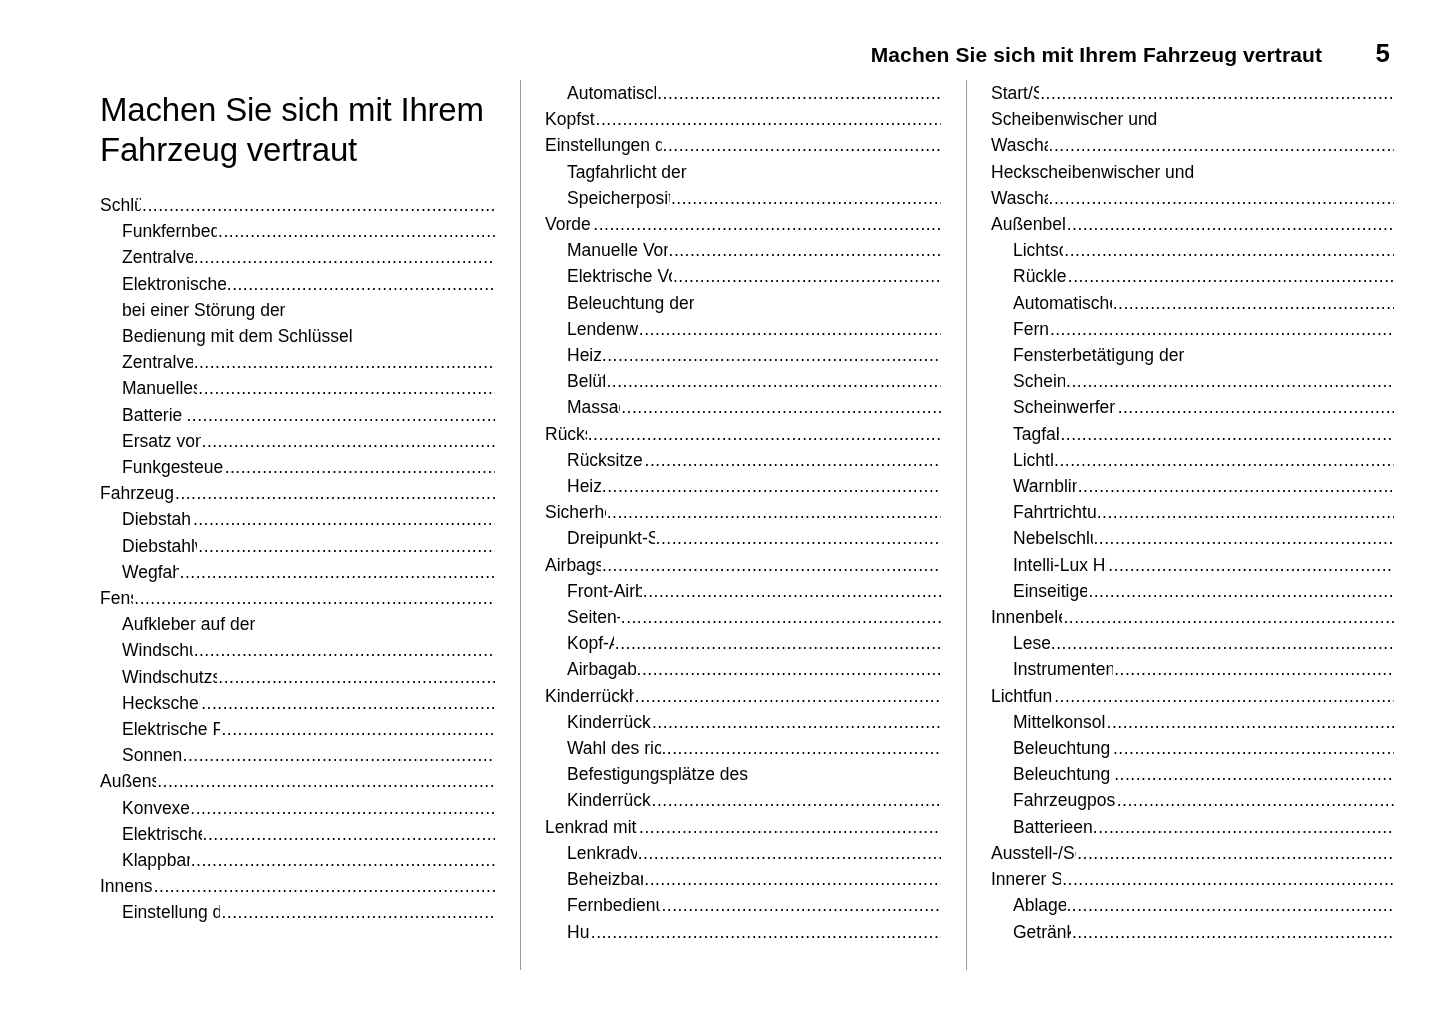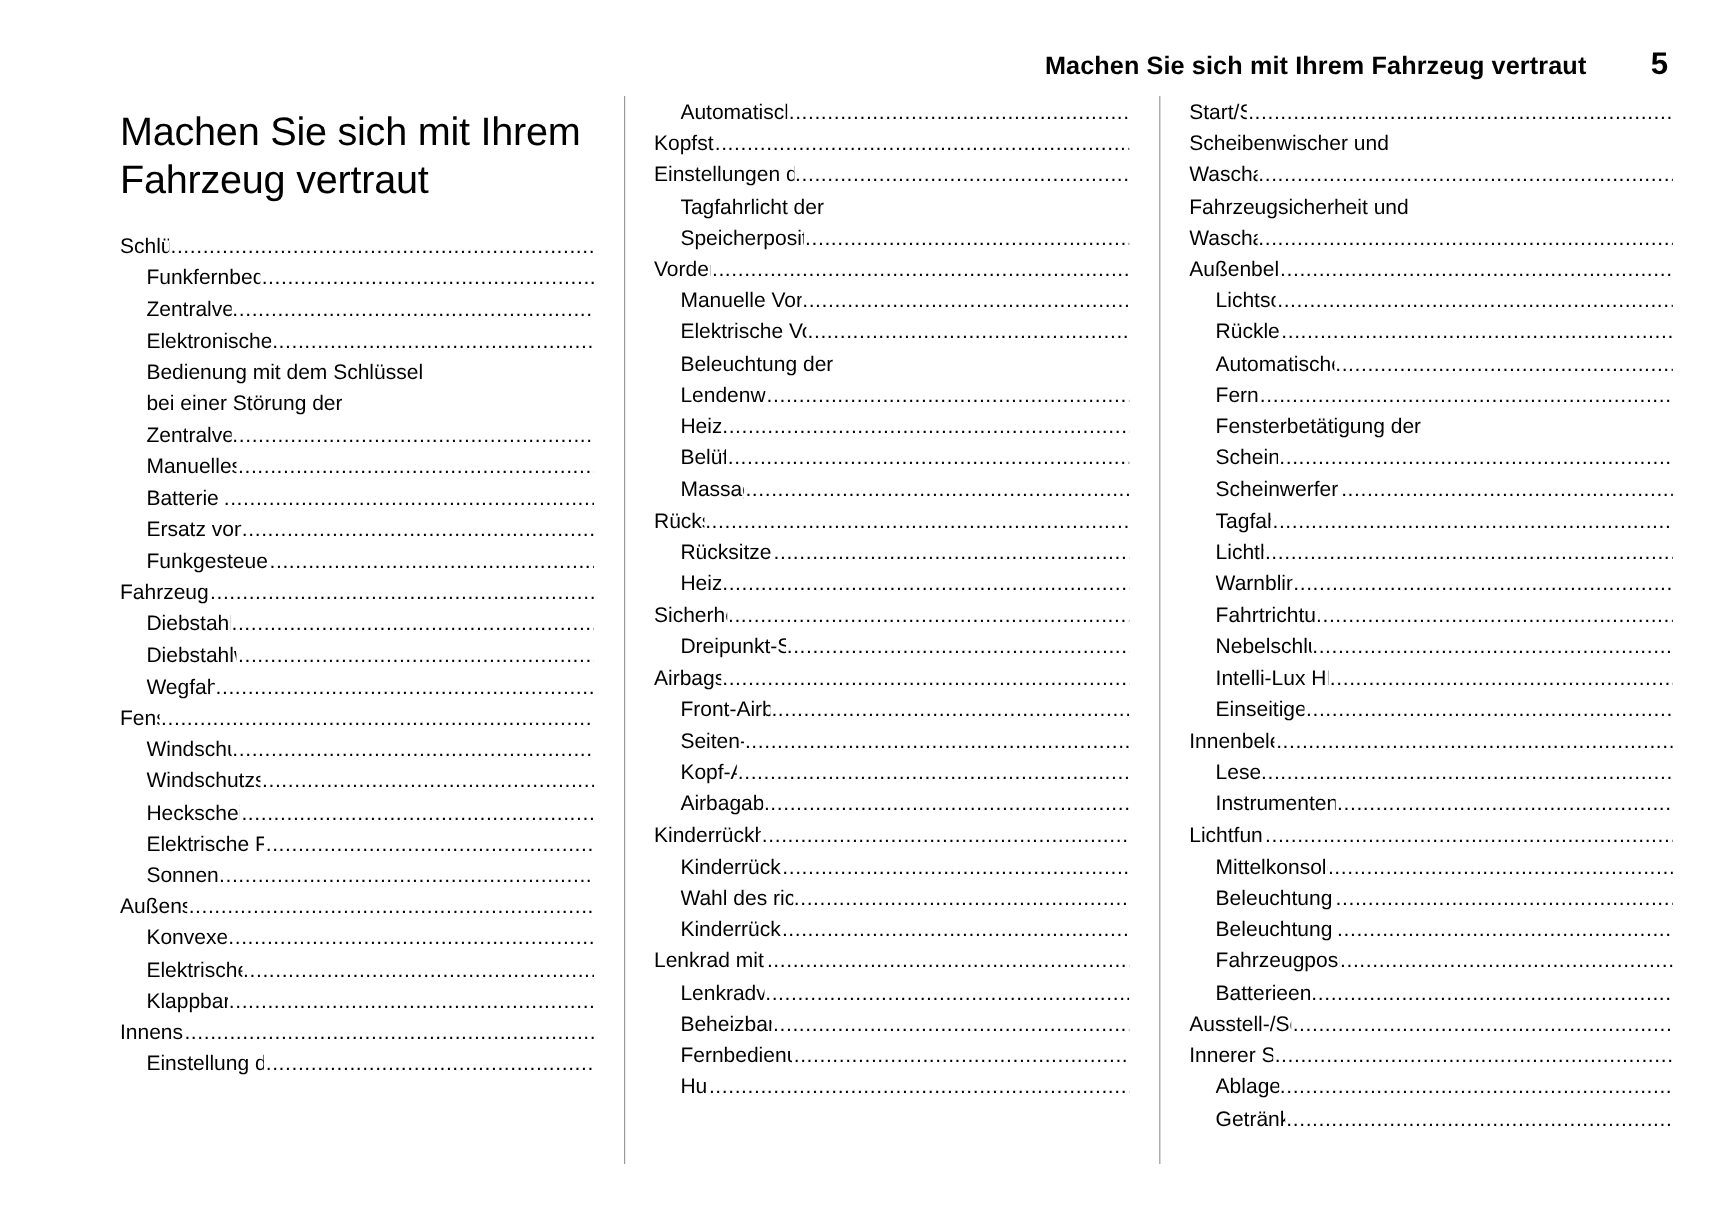--- a/index.html
+++ b/index.html
@@ -127,25 +127,25 @@
             <span class="label">Zentralverriegelung</span>
             <span class="dots">........................................................................................................................</span>
             <span class="page">6</span>
           </div>
           <div class="entry level-2">
             <span class="label">Elektronisches Schlüsselsystem</span>
             <span class="dots">........................................................................................................................</span>
             <span class="page">7</span>
           </div>
           <div class="entry level-2 nodots">
+            <span class="label">bei einer Störung der</span>
+          </div>
+          <div class="entry level-2 nodots">
             <span class="label">Bedienung mit dem Schlüssel</span>
           </div>
-          <div class="entry level-2 nodots">
-            <span class="label">bei einer Störung der</span>
-          </div>
           <div class="entry level-2">
             <span class="label">Zentralverriegelung</span>
             <span class="dots">........................................................................................................................</span>
             <span class="page">9</span>
           </div>
           <div class="entry level-2">
             <span class="label">Manuelles Entriegeln</span>
             <span class="dots">........................................................................................................................</span>
             <span class="page">9</span>
           </div>
@@ -181,20 +181,23 @@
           </div>
           <div class="entry level-2">
             <span class="label">Wegfahrsperre</span>
             <span class="dots">........................................................................................................................</span>
             <span class="page">14</span>
           </div>
           <div class="entry level-1">
             <span class="label">Fenster</span>
             <span class="dots">........................................................................................................................</span>
             <span class="page">14</span>
+          </div>
+          <div class="entry level-2 nodots">
+            <span class="label">Aufkleber auf der</span>
           </div>
           <div class="entry level-2">
             <span class="label">Windschutzscheibe</span>
             <span class="dots">........................................................................................................................</span>
             <span class="page">14</span>
           </div>
           <div class="entry level-2">
             <span class="label">Windschutzscheibenheizung</span>
             <span class="dots">........................................................................................................................</span>
             <span class="page">15</span>
@@ -368,20 +371,23 @@
           <div class="entry level-2">
             <span class="label">Kinderrückhaltesysteme</span>
             <span class="dots">........................................................................................................................</span>
             <span class="page">35</span>
           </div>
           <div class="entry level-2">
             <span class="label">Wahl des richtigen Systems</span>
             <span class="dots">........................................................................................................................</span>
             <span class="page">37</span>
           </div>
+          <div class="entry level-2 nodots">
+            <span class="label">Befestigungsplätze des</span>
+          </div>
           <div class="entry level-2">
             <span class="label">Kinderrückhaltesystems</span>
             <span class="dots">........................................................................................................................</span>
             <span class="page">39</span>
           </div>
           <div class="entry level-1">
             <span class="label">Lenkrad mit Bedientasten</span>
             <span class="dots">........................................................................................................................</span>
             <span class="page">44</span>
           </div>
@@ -417,21 +423,21 @@
           </div>
           <div class="entry level-1 nodots">
             <span class="label">Scheibenwischer und</span>
           </div>
           <div class="entry level-1">
             <span class="label">Waschanlage</span>
             <span class="dots">........................................................................................................................</span>
             <span class="page">46</span>
           </div>
           <div class="entry level-1 nodots">
-            <span class="label">Fahrzeugsicherheit und</span>
+            <span class="label">Heckscheibenwischer und</span>
           </div>
           <div class="entry level-1">
             <span class="label">Waschanlage</span>
             <span class="dots">........................................................................................................................</span>
             <span class="page">47</span>
           </div>
           <div class="entry level-1">
             <span class="label">Außenbeleuchtung</span>
             <span class="dots">........................................................................................................................</span>
             <span class="page">48</span>

